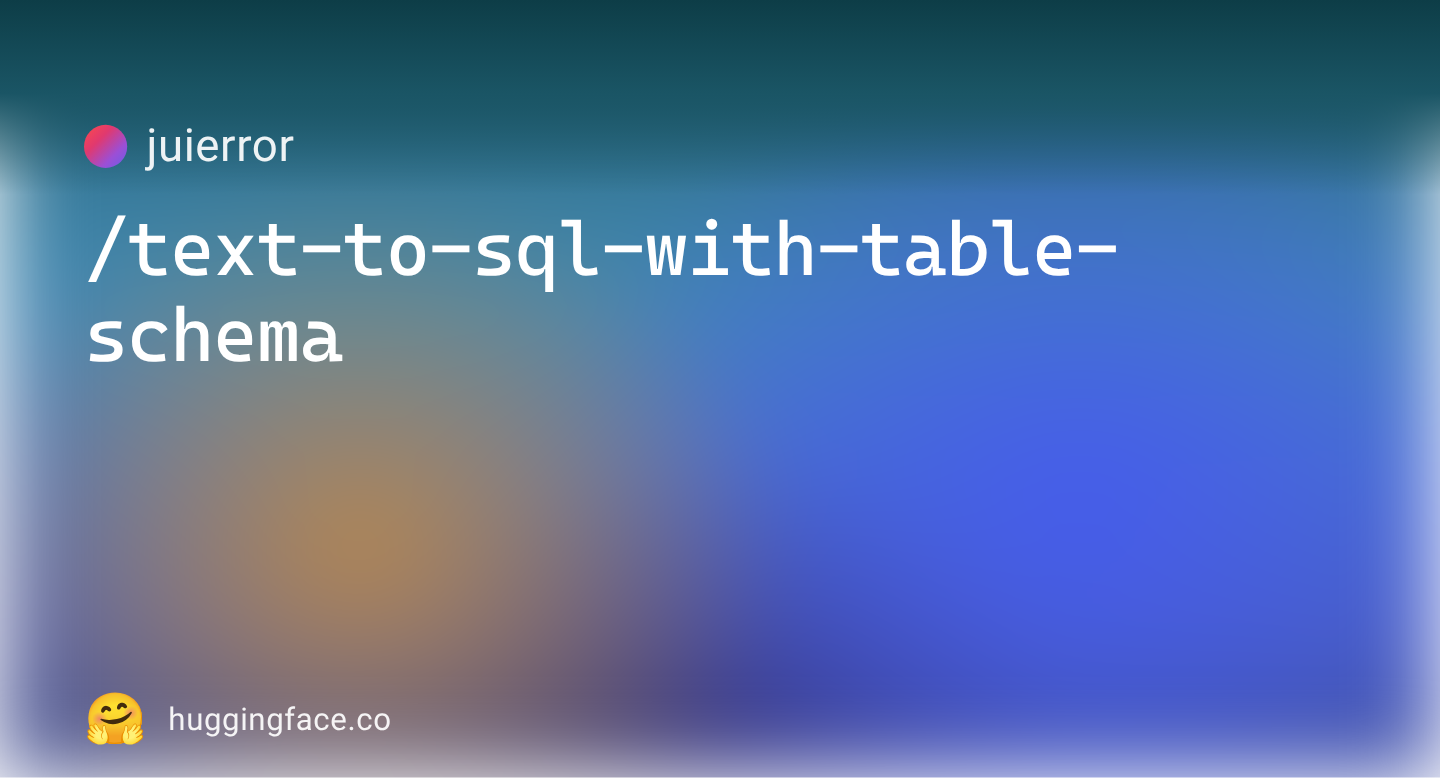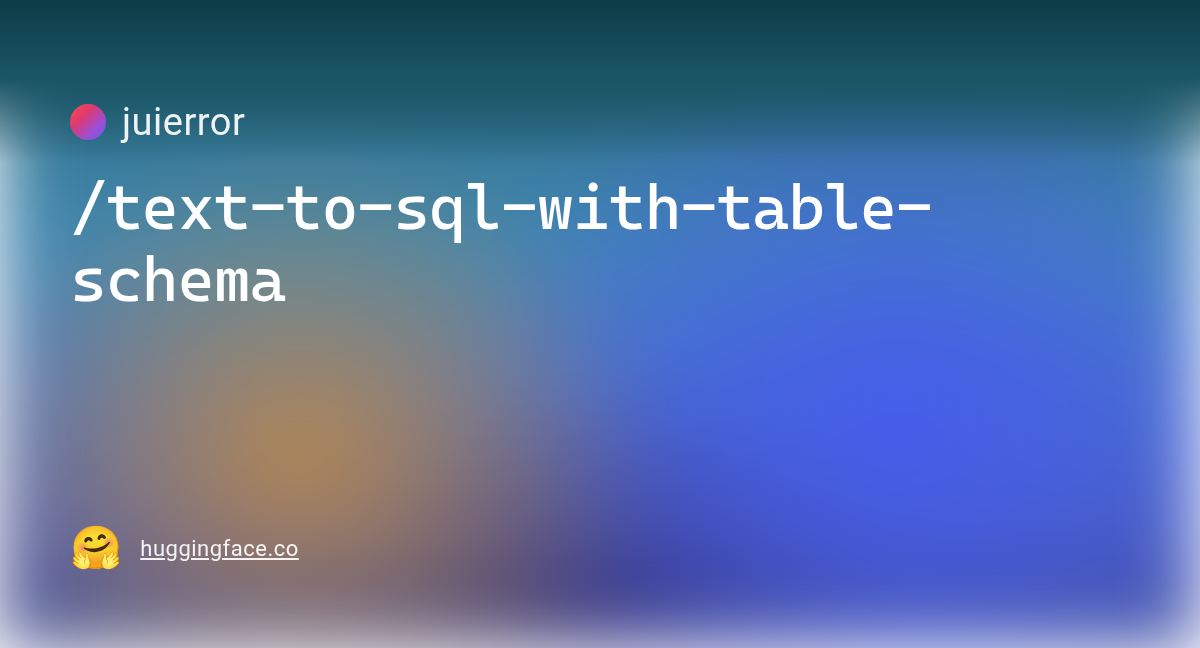--- a/index.html
+++ b/index.html
@@ -37,21 +37,21 @@
       width: 100%;
       height: 100%;
       background: linear-gradient(180deg, #0d3d47 0%, #1a5565 12%, transparent 25%);
     }
 
     .content {
       position: relative;
       z-index: 10;
       width: 100%;
       height: 100%;
-      padding: 100px 70px 79px 70px;
+      padding: 100px 70px 27px 70px;
       display: flex;
       flex-direction: column;
     }
 
     .author-row {
       display: flex;
       align-items: center;
       gap: 16px;
       margin-bottom: 28px;
     }
@@ -89,24 +89,23 @@
       gap: 18px;
     }
 
     .hf-emoji {
       font-size: 42px;
       line-height: 1;
     }
 
     .site-name {
       color: rgba(255, 255, 255, 0.92);
-      font-size: 22px;
+      font-size: 26px;
       font-weight: 400;
       letter-spacing: 0.5px;
-      text-decoration: underline;
     }
   </style>
 </head>
 <body>
 
 <div class="background"></div>
 <div class="background-crisp"></div>
 
 <div class="content">
   <div class="author-row">

